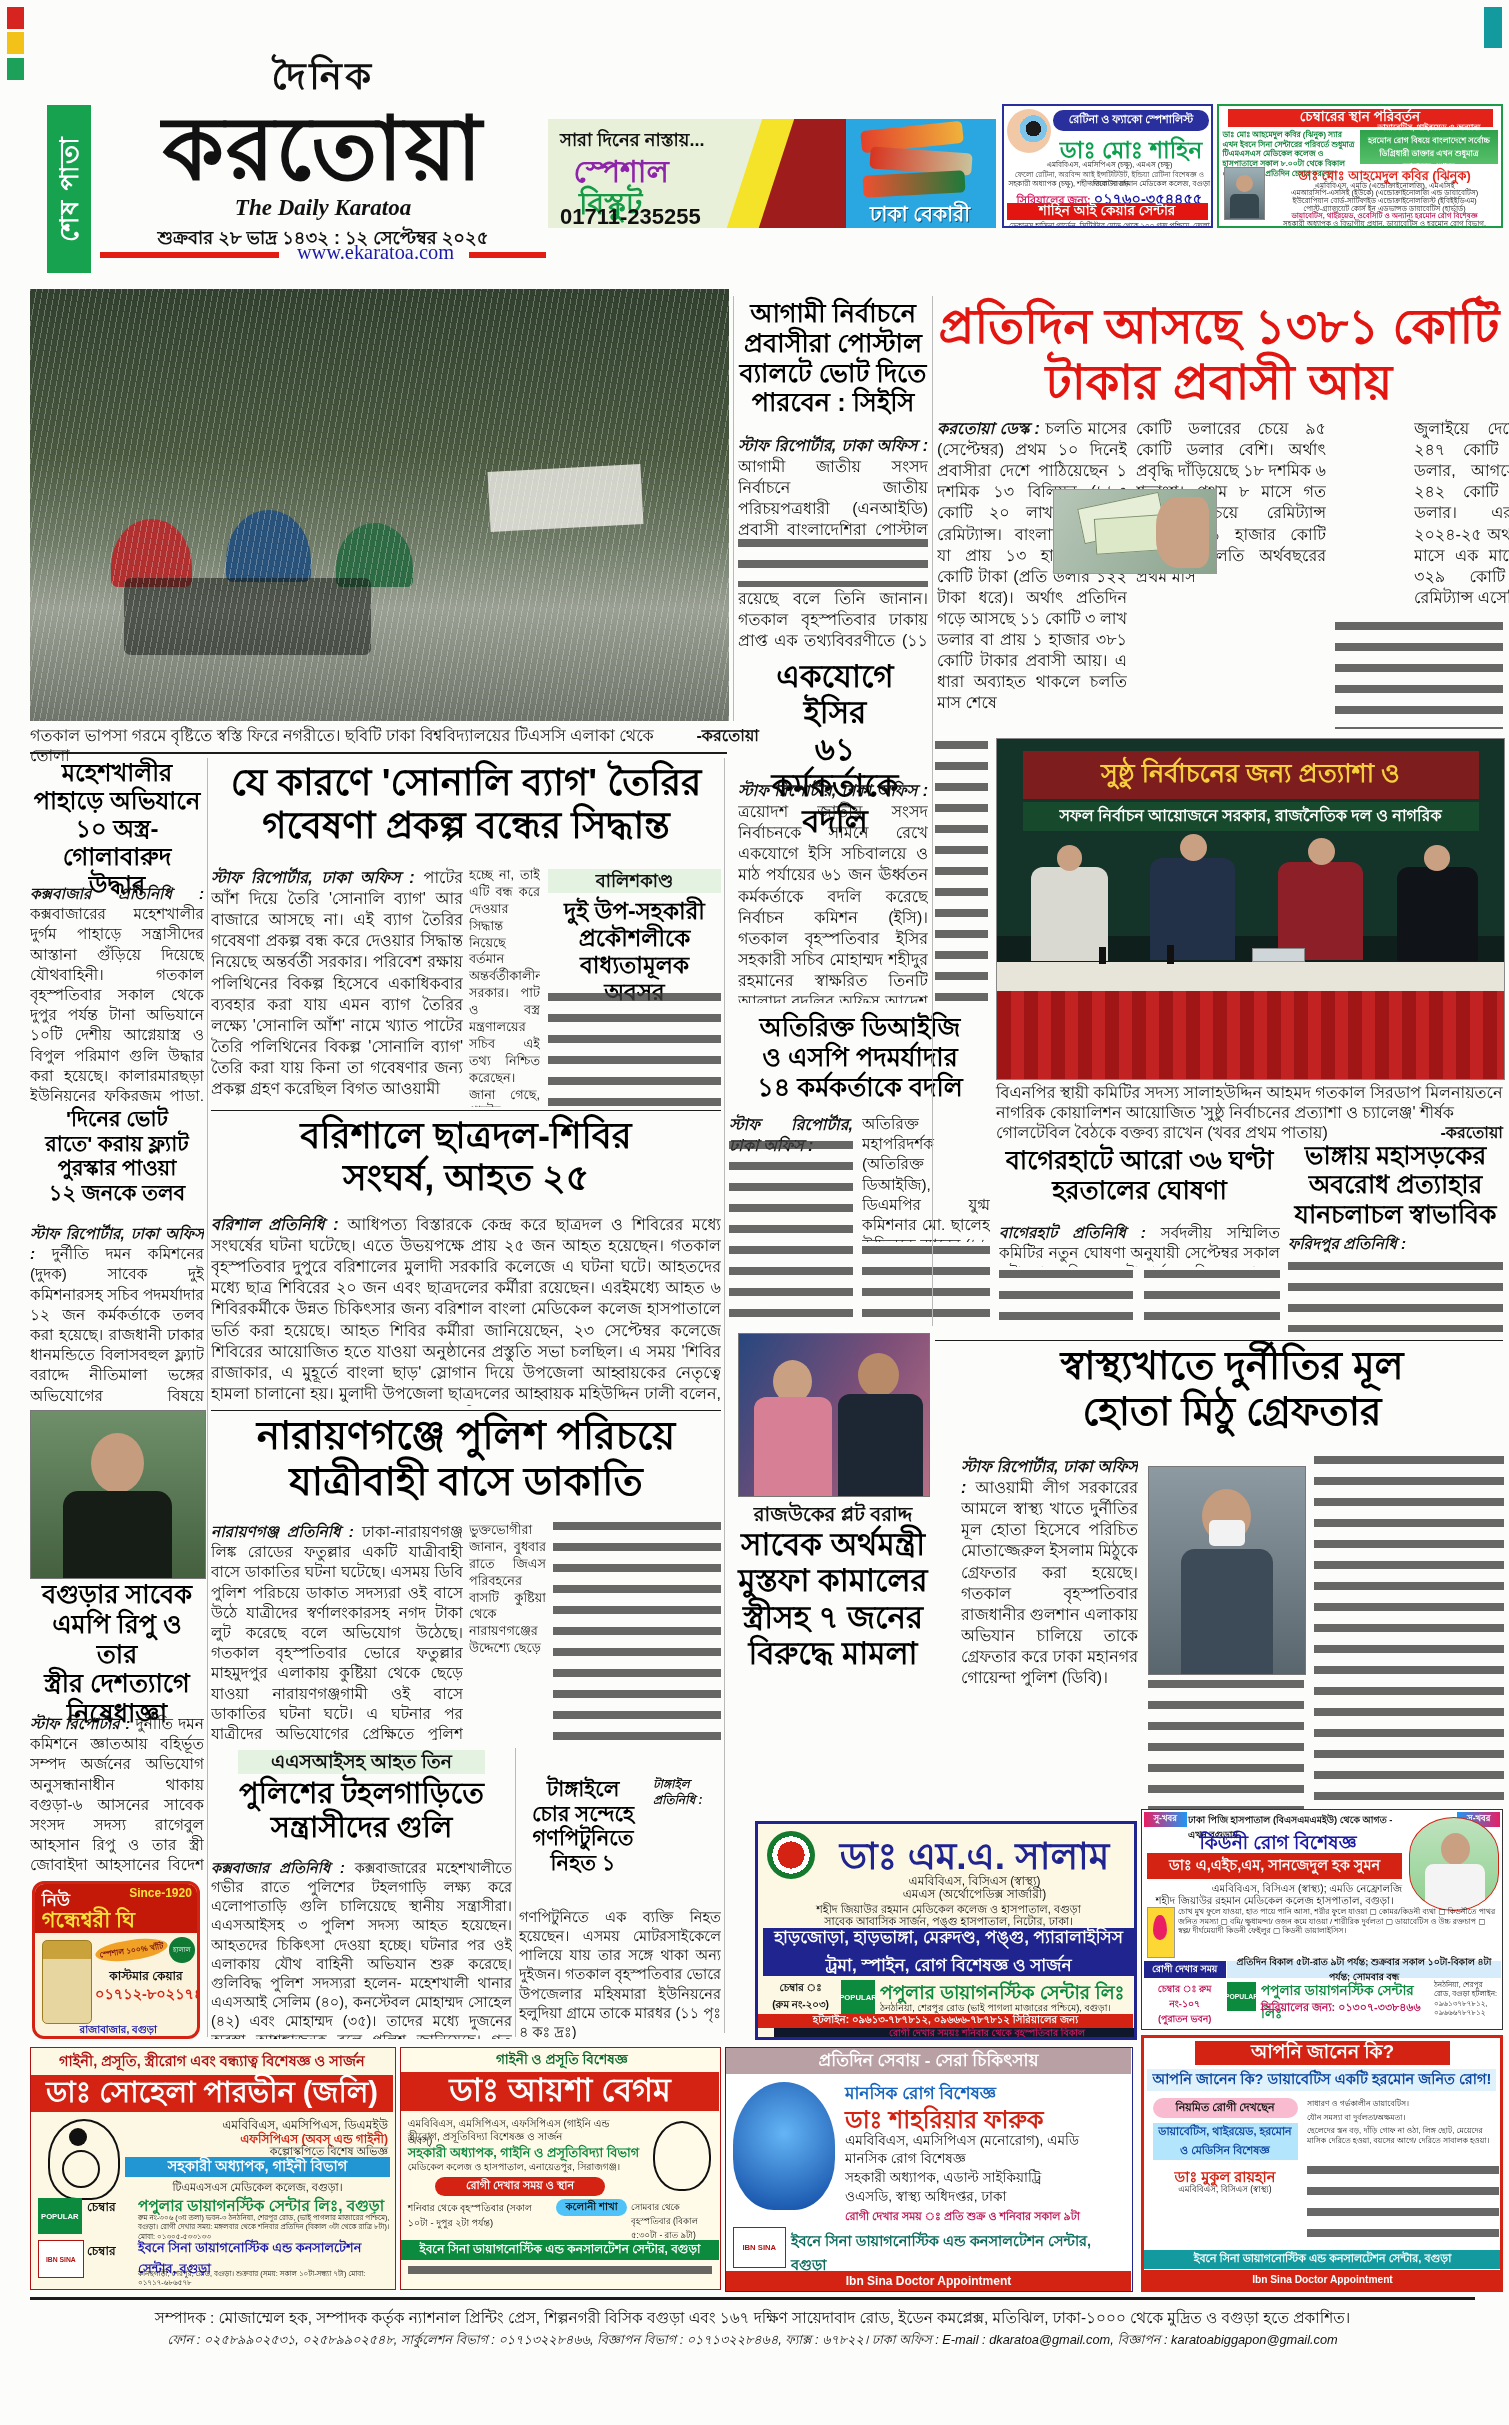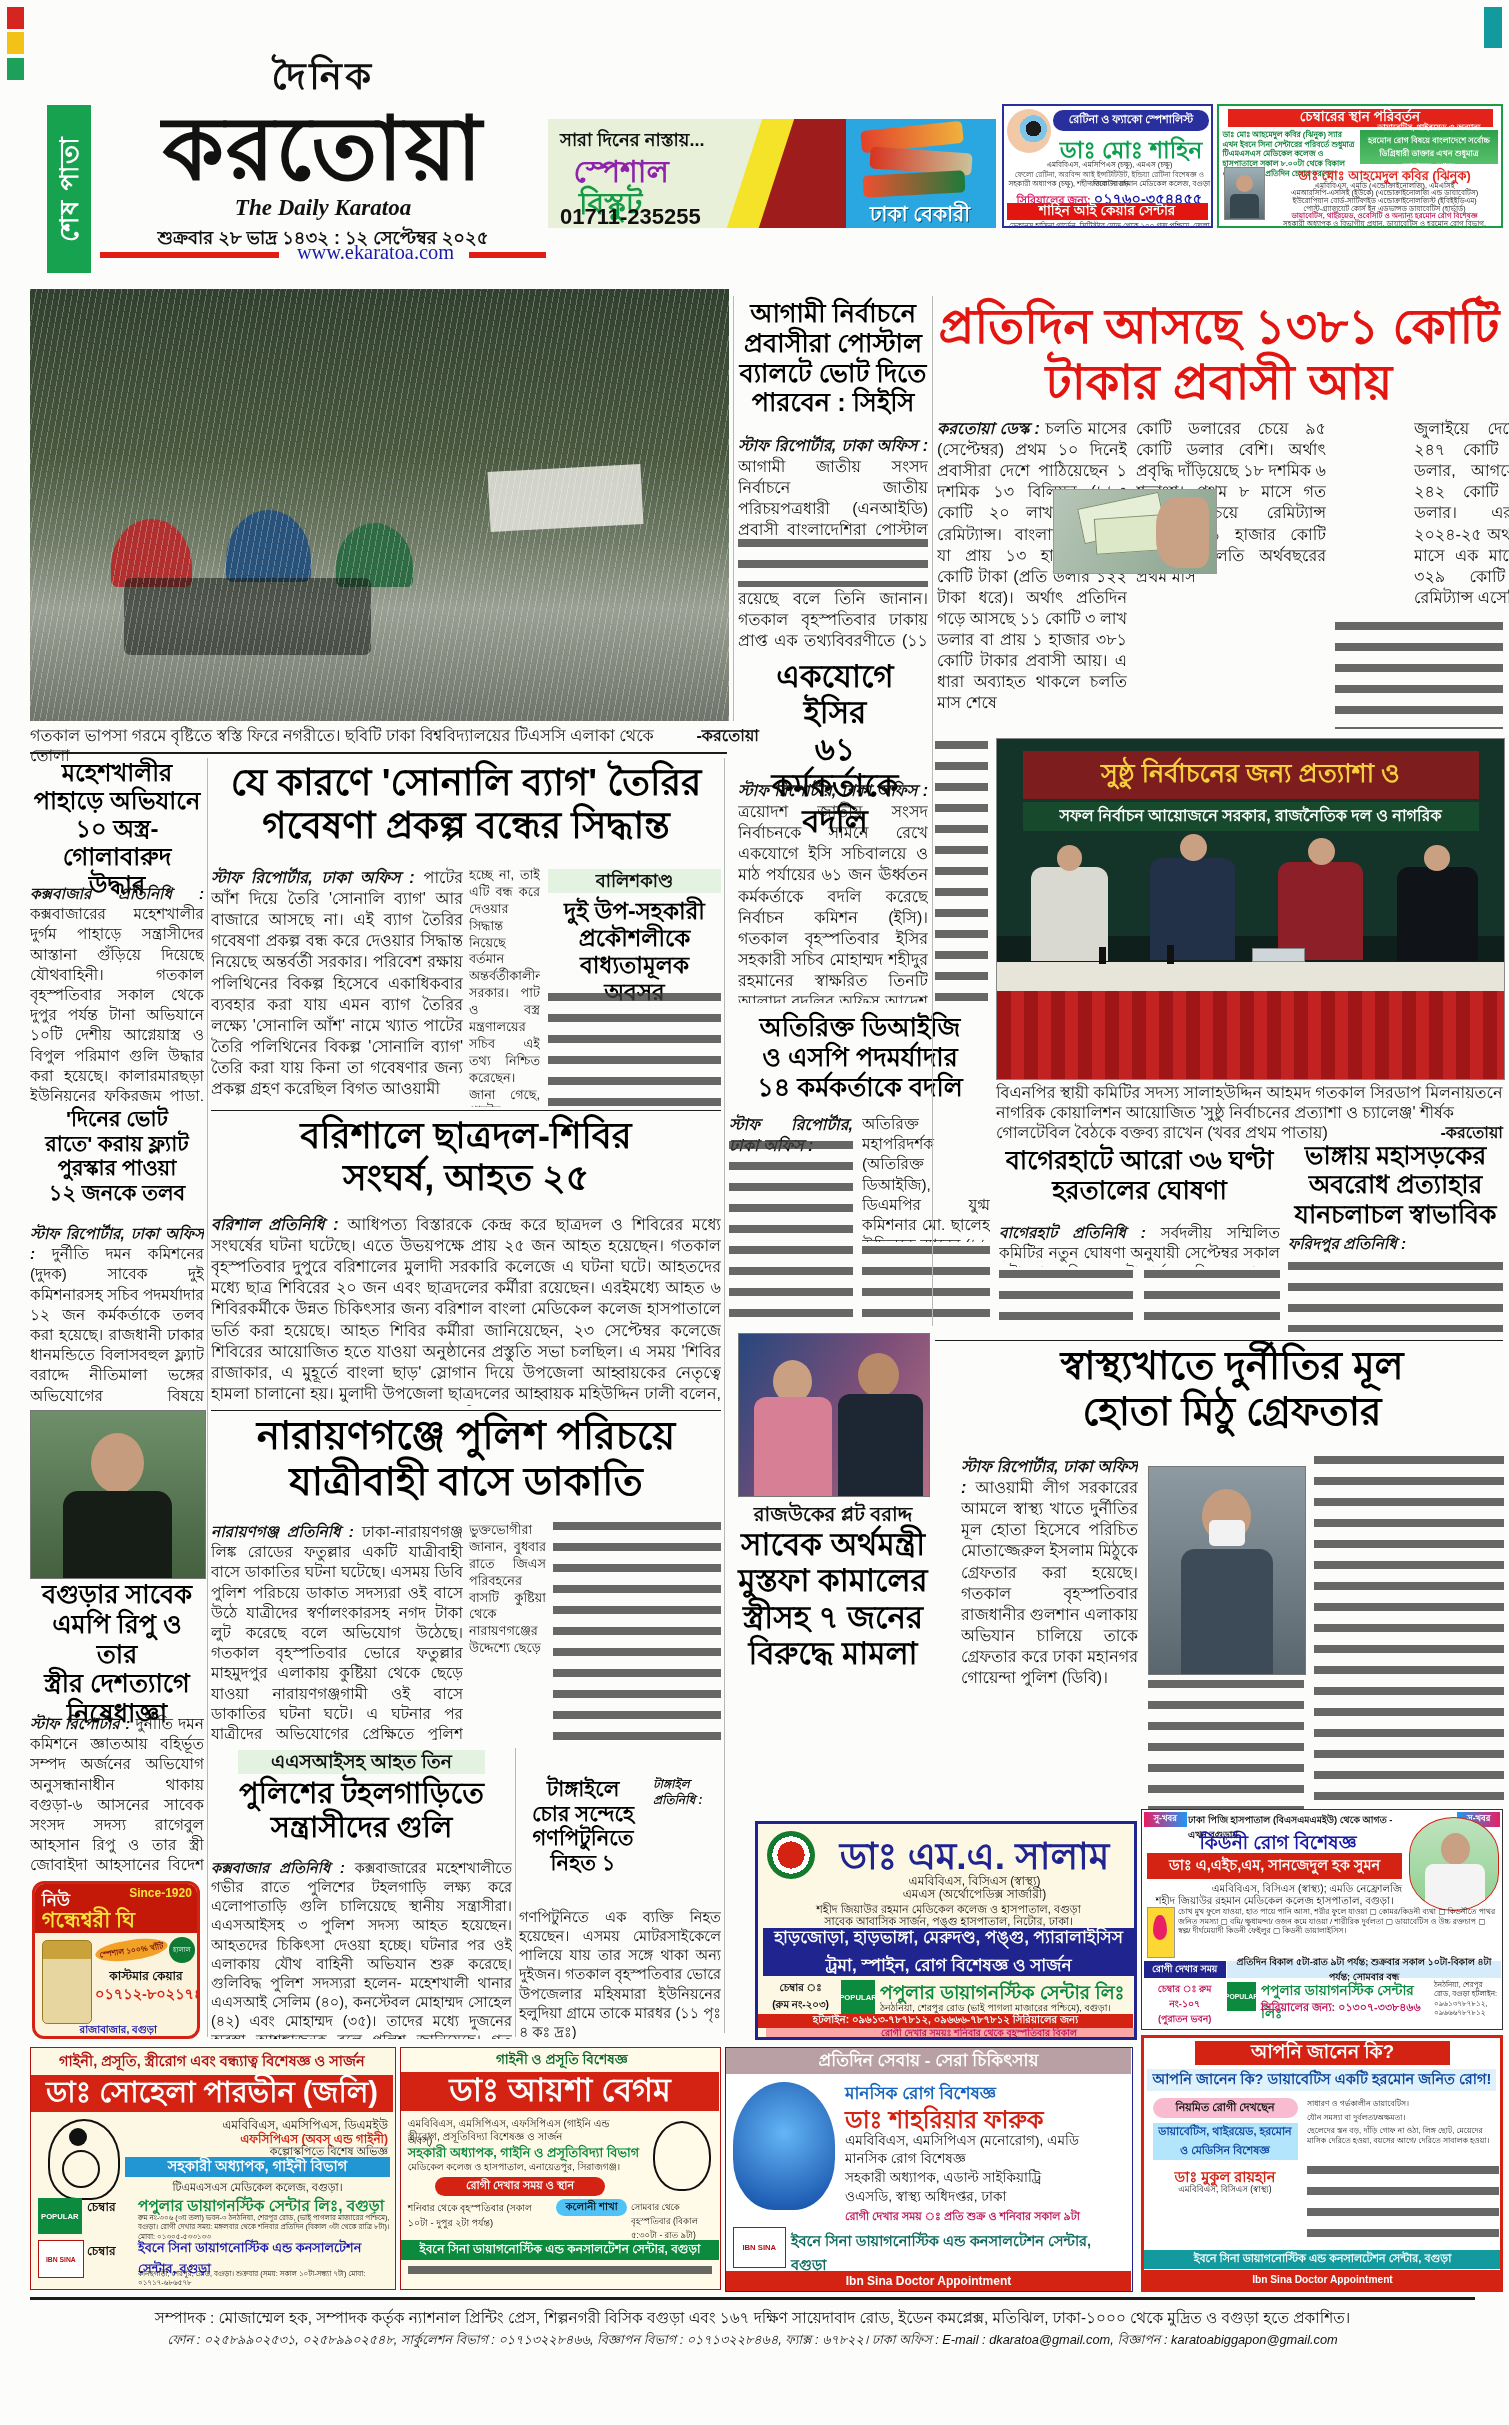--- a/index.html
+++ b/index.html
@@ -331,21 +331,21 @@
     <div class="abs" style="left:5.1px;top:89px;width:371px;text-align:center;font-size:11px;">সাবেক আবাসিক সার্জন, পঙ্গু হাসপাতাল, নিটোর, ঢাকা।</div>
     <div class="abs band" style="left:5.1px;top:104px;width:371px;height:48px;background:#20248f;color:#fff;font-size:17px;font-weight:800;white-space:pre-line;">হাড়জোড়া, হাড়ভাঙ্গা, মেরুদণ্ড, পঙ্গু, প্যারালাইসিস
 ট্রমা, স্পাইন, রোগ বিশেষজ্ঞ ও সার্জন</div>
     <div class="abs" style="left:5.1px;top:156px;width:75px;font-size:10.2px;font-weight:800;text-align:center;white-space:pre-line;">চেম্বার ঃ
 (রুম নং-২০৩)
 (পুরাতন ভবন)</div>
     <div class="abs band" style="left:83px;top:156px;width:34px;height:34px;background:#0c8a3e;color:#fff;font-size:7.7px;font-weight:800;">POPULAR</div>
     <div class="abs" style="left:122px;top:155px;width:253px;font-size:18.7px;font-weight:900;color:#0c8a3e;">পপুলার ডায়াগনস্টিক সেন্টার লিঃ</div>
     <div class="abs" style="left:122px;top:177px;width:253px;font-size:9.4px;">ঠনঠনিয়া, শেরপুর রোড (ভাই পাগলা মাজারের পশ্চিমে), বগুড়া।</div>
     <div class="abs band" style="left:0px;top:190px;width:375px;height:13.6px;background:#d42313;color:#fff;font-size:10.2px;font-weight:800;">হটলাইন: ০৯৬১৩-৭৮৭৮১২, ০৯৬৬৬-৭৮৭৮১২ সিরিয়ালের জন্য</div>
-    <div class="abs band" style="left:8px;top:204px;width:426px;height:10.2px;background:#fca5a5;color:#c2185b;font-size:9.4px;font-weight:800;">রোগী দেখার সময়ঃ শনিবার থেকে বৃহস্পতিবার বিকাল</div>
+    <div class="abs band" style="left:16px;top:204px;width:426px;height:10.2px;background:#0f172a;color:#c2185b;font-size:9.4px;font-weight:800;">রোগী দেখার সময়ঃ শনিবার থেকে বৃহস্পতিবার বিকাল</div>
   </div>
 
   <div class="abs" style="left:1141px;top:1809px;width:362px;height:221px;background:#fff;border:1.7px solid #333;box-sizing:border-box;overflow:hidden;padding-left:32px;">
     <div class="abs band" style="left:1.7px;top:1.7px;width:43px;height:15.3px;background:linear-gradient(90deg,#e91e63,#2196f3);color:#fff;font-size:8.5px;font-weight:800;">সু-খবর</div>
     <div class="abs band" style="right:1.7px;top:1.7px;width:43px;height:15.3px;background:linear-gradient(90deg,#2196f3,#e91e63);color:#fff;font-size:8.5px;font-weight:800;">সু-খবর</div>
     <div class="abs" style="left:46px;top:3.4px;width:221px;font-size:9.4px;font-weight:700;">ঢাকা পিজি হাসপাতাল (বিএসএমএমইউ) থেকে আগত - এখন বগুড়ায়</div>
     <div class="abs" style="left:17px;top:18.7px;width:238px;text-align:center;font-size:18.7px;font-weight:900;color:#1a1aa6;">কিডনী রোগ বিশেষজ্ঞ</div>
     <div class="abs band" style="left:5.1px;top:43px;width:255px;height:25.5px;background:#d42313;border-radius:0;color:#fff;font-size:14.5px;font-weight:900;">ডাঃ এ,এইচ,এম, সানজেদুল হক সুমন</div>
     <div class="abs" style="left:5.1px;top:71px;width:255px;text-align:right;font-size:10.2px;">এমবিবিএস, বিসিএস (স্বাস্থ্য); এমডি নেফ্রোলজি</div>
     <div class="abs" style="left:5.1px;top:83px;width:255px;text-align:center;font-size:10.2px;">শহীদ জিয়াউর রহমান মেডিকেল কলেজ হাসপাতাল, বগুড়া।</div>

